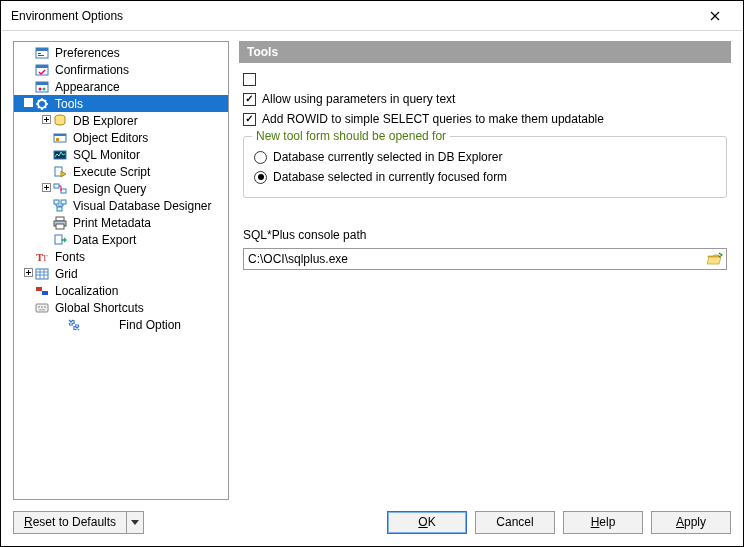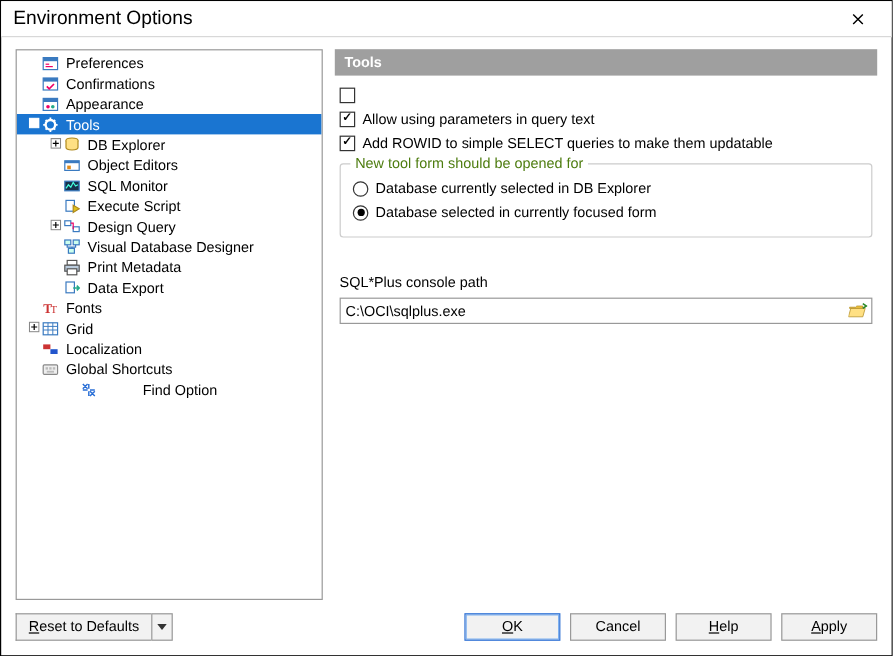--- a/index.html
+++ b/index.html
@@ -24,21 +24,21 @@
   }
   .titlebar {
     height: 30px;
     display: flex;
     align-items: center;
     justify-content: space-between;
     padding: 0 8px 0 10px;
     background: #fff;
     border-bottom: 1px solid #d8d8d8;
   }
-  .title { font-size: 16px; color: #000; }
+  .title { font-size: 12px; color: #000; }
   .close-btn {
     width: 40px;
     height: 24px;
     display: flex;
     align-items: center;
     justify-content: center;
     font-size: 14px;
     color: #000;
     cursor: default;
   }
@@ -48,21 +48,21 @@
     flex-direction: column;
     padding: 10px 12px 10px 12px;
   }
   .work-area {
     flex: 1;
     display: flex;
     gap: 10px;
     min-height: 0;
   }
   .tree {
-    width: 256px;
+    width: 216px;
     border: 1px solid #999;
     overflow: auto;
     padding: 2px 0;
     background: #fff;
   }
   .tree-row {
     display: flex;
     align-items: center;
     height: 17px;
     white-space: nowrap;

